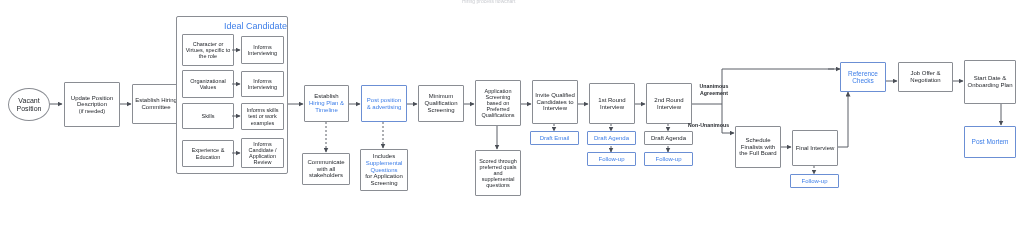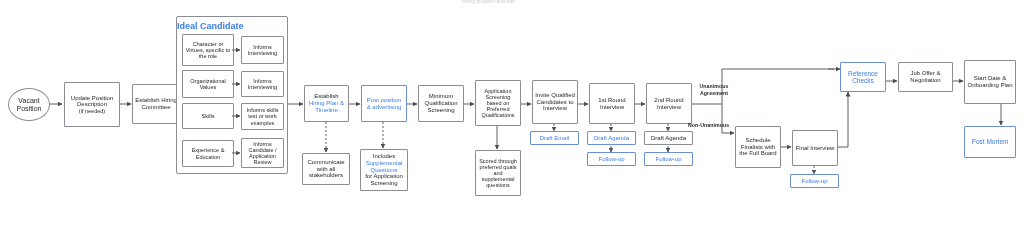--- a/index.html
+++ b/index.html
@@ -48,22 +48,22 @@
   .group{
     position:absolute;
     box-sizing:border-box;
     border:1px solid #8a8d93;
     background:#ffffff;
     border-radius:2px;
   }
   .group-title{
     position:absolute;
     width:100%;
-    text-align:left;
-    font-weight:bold;
+    text-align:right;
+    font-weight:normal;
     font-size:9px;
     color:#3d7ee8;
   }
   
   .edge-label{
     position:absolute;
     font-size:5.2px;
     font-weight:bold;
     color:#1d2025;
     white-space:nowrap;

